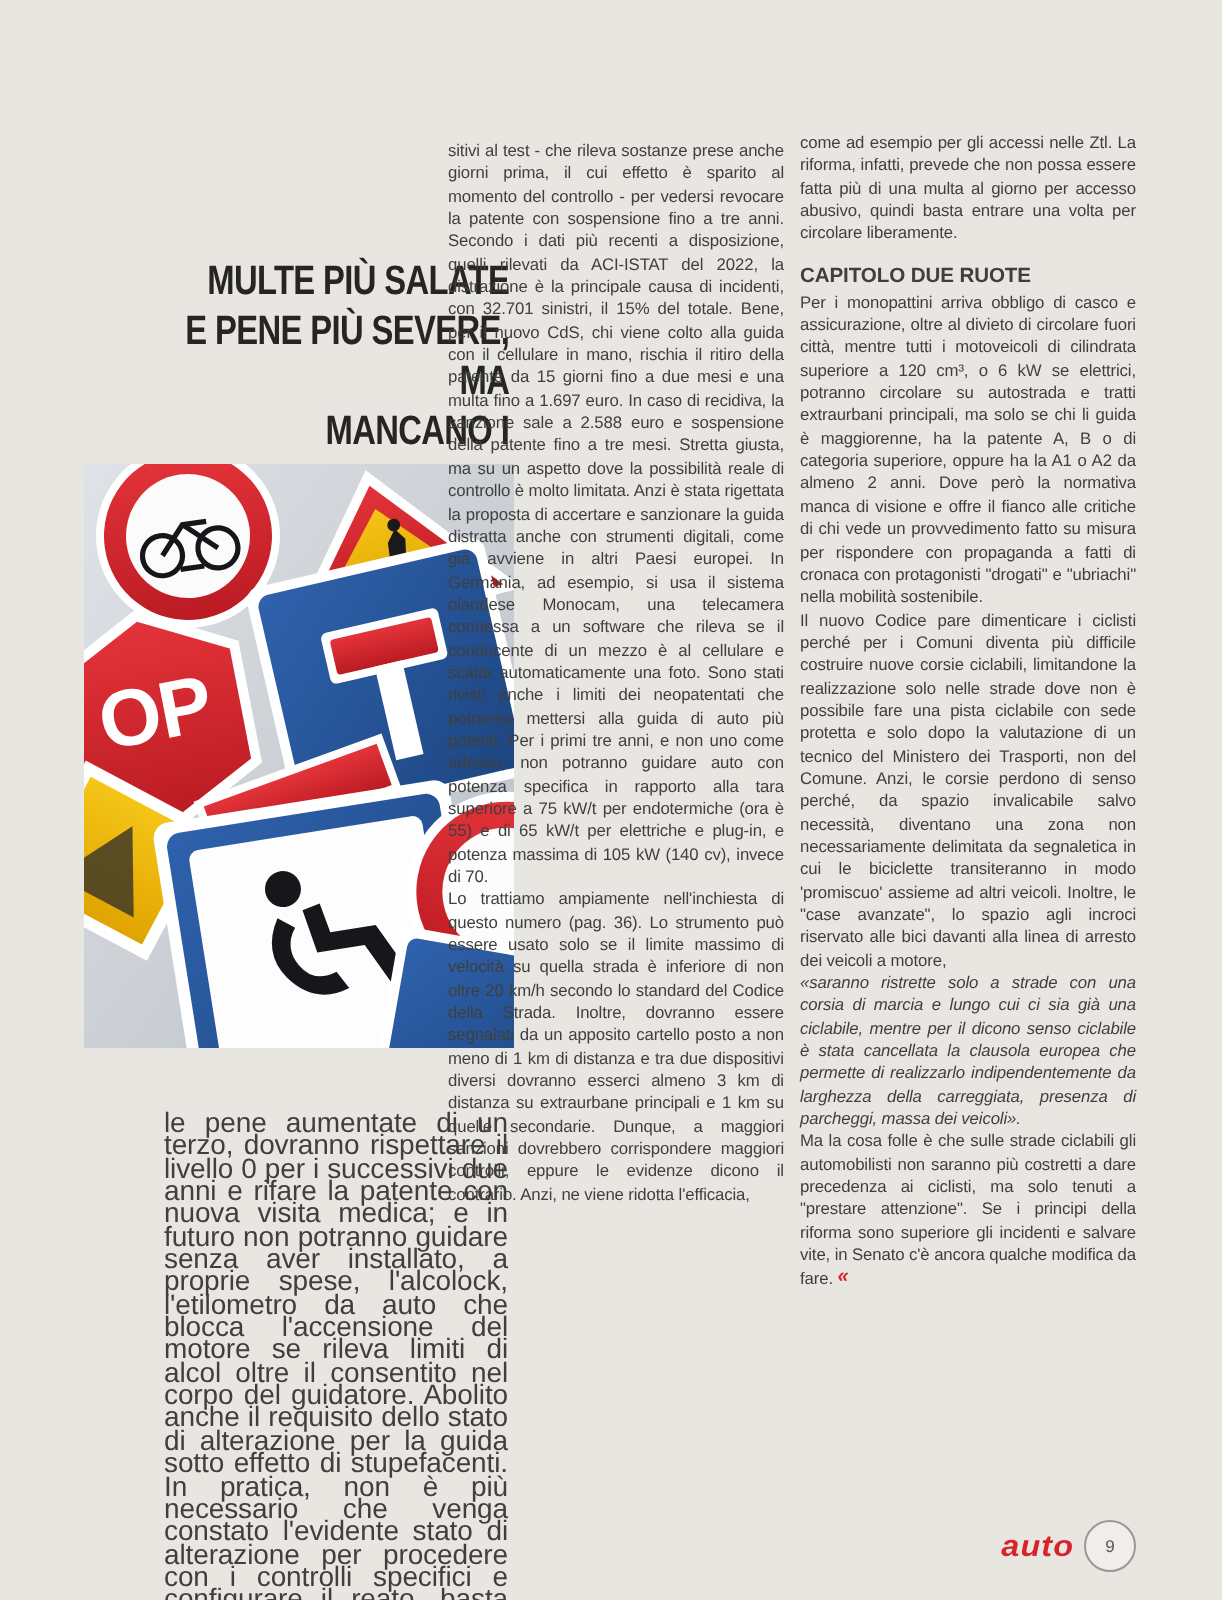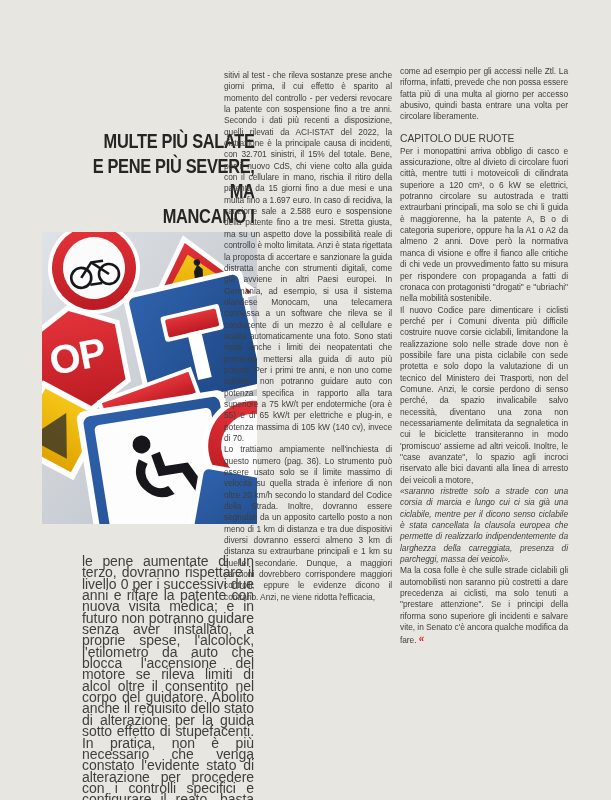--- a/index.html
+++ b/index.html
@@ -59,21 +59,21 @@
     margin:0;
     font-size:8.4px;
     line-height:11.35px;
     text-align:justify;
     color:#403f3d;
     letter-spacing:-0.06px;
   }
   .col-mid p + p,.col-right p + p{text-indent:0;}
   .sec-head{
     margin:9px 0 1px 0 !important;
-    font-weight:normal;
+    font-weight:bold;
     font-size:10.3px !important;
     line-height:13px !important;
     color:#d8232a;
     letter-spacing:-0.2px;
     text-align:center;
   }
   .quote-it{font-style:italic;}
 
   
   .endmark{
@@ -217,14 +217,18 @@
 
   <div class="col-right">
     <p>come ad esempio per gli accessi nelle Ztl. La riforma, infatti, prevede che non possa essere fatta più di una multa al giorno per accesso abusivo, quindi basta entrare una volta per circolare liberamente.</p>
     <p class="sec-head">CAPITOLO DUE RUOTE</p>
     <p>Per i monopattini arriva obbligo di casco e assicurazione, oltre al divieto di circolare fuori città, mentre tutti i motoveicoli di cilindrata superiore a 120 cm³, o 6 kW se elettrici, potranno circolare su autostrada e tratti extraurbani principali, ma solo se chi li guida è maggiorenne, ha la patente A, B o di categoria superiore, oppure ha la A1 o A2 da almeno 2 anni. Dove però la normativa manca di visione e offre il fianco alle critiche di chi vede un provvedimento fatto su misura per rispondere con propaganda a fatti di cronaca con protagonisti "drogati" e "ubriachi" nella mobilità sostenibile.</p>
     <p>Il nuovo Codice pare dimenticare i ciclisti perché per i Comuni diventa più difficile costruire nuove corsie ciclabili, limitandone la realizzazione solo nelle strade dove non è possibile fare una pista ciclabile con sede protetta e solo dopo la valutazione di un tecnico del Ministero dei Trasporti, non del Comune. Anzi, le corsie perdono di senso perché, da spazio invalicabile salvo necessità, diventano una zona non necessariamente delimitata da segnaletica in cui le biciclette transiteranno in modo 'promiscuo' assieme ad altri veicoli. Inoltre, le "case avanzate", lo spazio agli incroci riservato alle bici davanti alla linea di arresto dei veicoli a motore,</p>
     <p class="quote-it">«saranno ristrette solo a strade con una corsia di marcia e lungo cui ci sia già una ciclabile, mentre per il dicono senso ciclabile è stata cancellata la clausola europea che permette di realizzarlo indipendentemente da larghezza della carreggiata, presenza di parcheggi, massa dei veicoli».</p>
     <p><span>Ma la cosa folle è che sulle strade ciclabili gli automobilisti non saranno più costretti a dare precedenza ai ciclisti, ma solo tenuti a "prestare attenzione". Se i principi della riforma sono superiore gli incidenti e salvare vite, in Senato c'è ancora qualche modifica da fare.</span> <span class="endmark">«</span></p>
   </div>
 
+  <div class="footer">
+    <div class="logo">auto</div>
+    <div class="pagenum">9</div>
+  </div>
 
 </div>
 
 </body></html>

